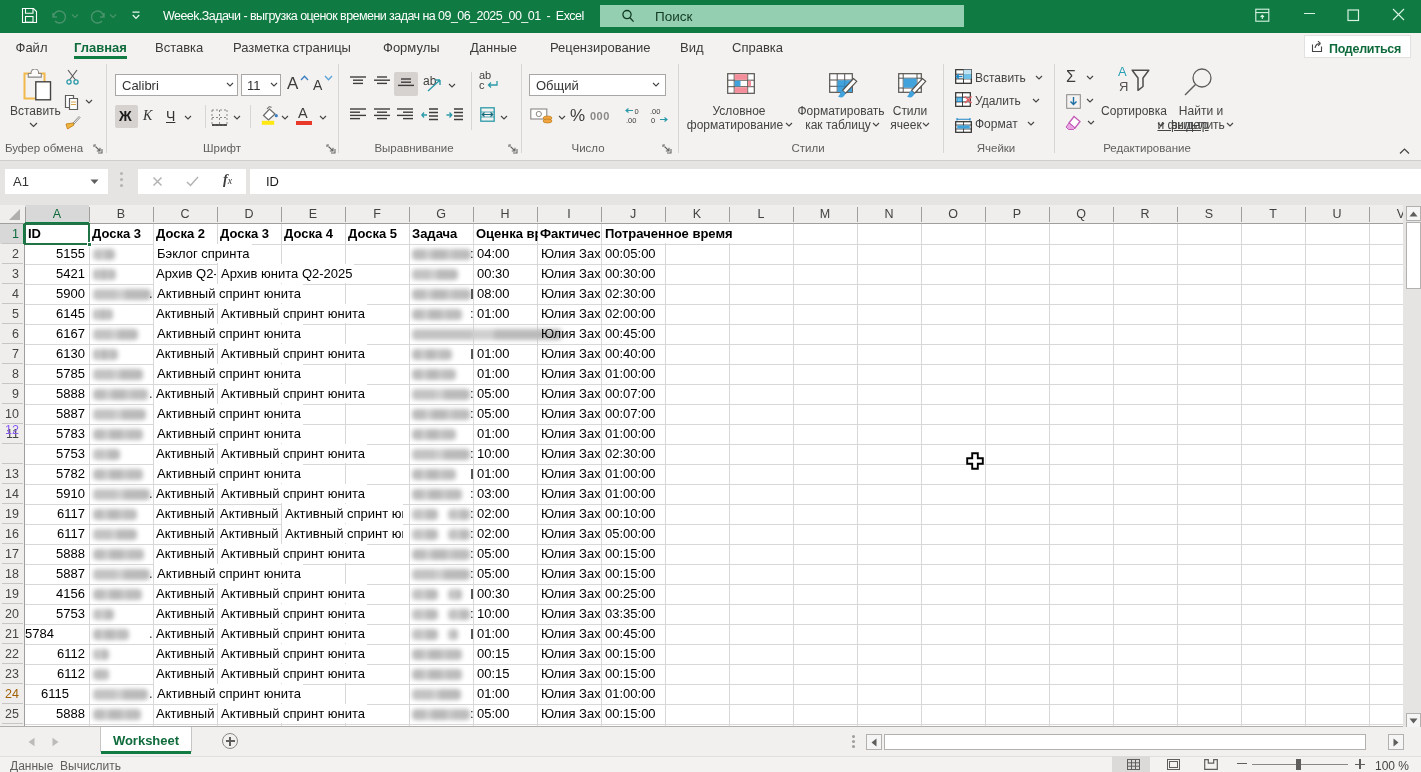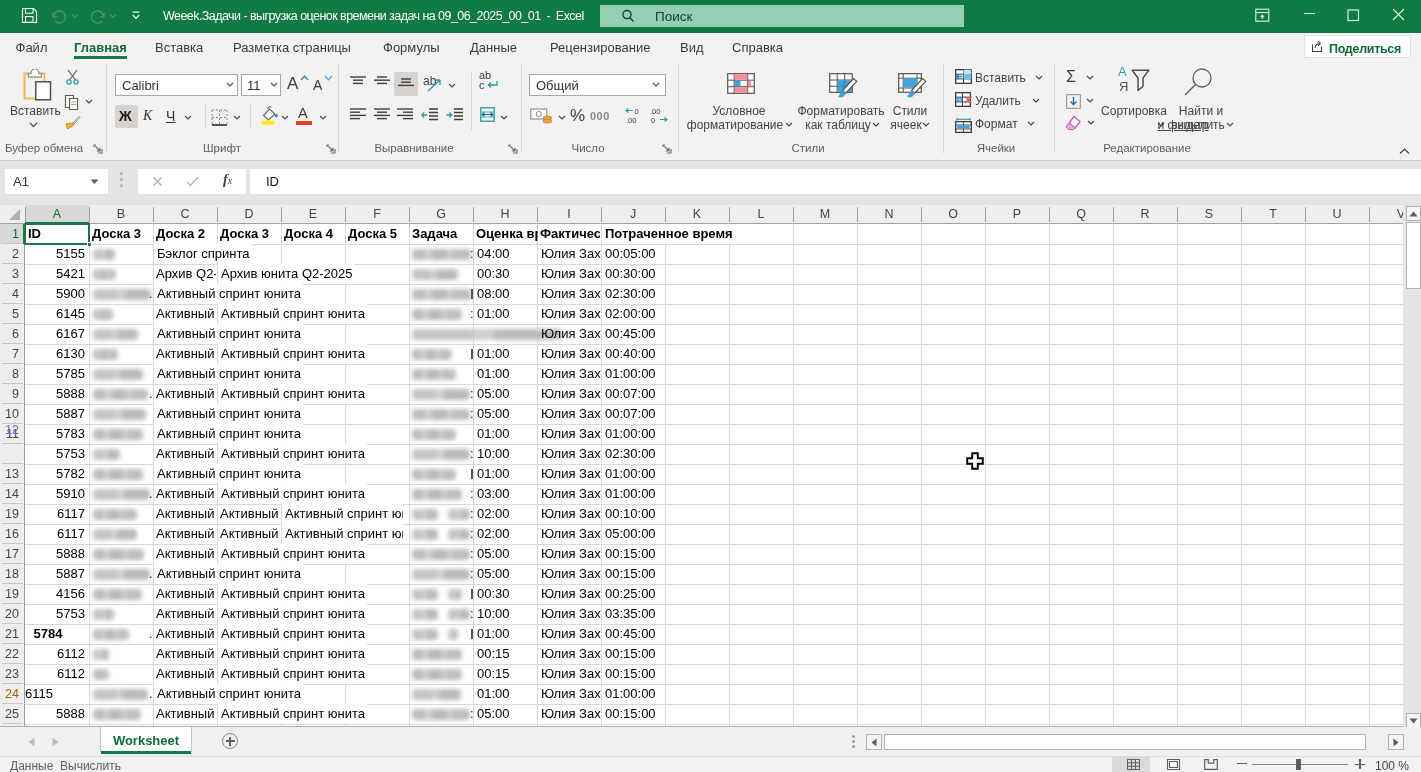--- a/index.html
+++ b/index.html
@@ -672,21 +672,21 @@
 <div class="cell" style="left:25px;top:604px;width:60px;text-align:right;">5753</div>
 <div class="blob2" style="left:93px;top:608.5px;width:21px;height:11px;"></div>
 <div class="cell" style="left:156px;top:604px;width:60px;">Активный</div>
 <div class="cell" style="left:218px;top:604px;background:#fff;padding-left:3px;padding-right:2px;">Активный спринт юнита</div>
 <div class="blob2" style="left:412px;top:608.5px;width:26px;height:11px;"></div>
 <div class="blob2" style="left:448px;top:608.5px;width:22px;height:11px;"></div>
 <div class="cell" style="left:470px;top:604px;width:4px;color:#222;">:</div>
 <div class="cell" style="left:477px;top:604px;width:58px;">10:00</div>
 <div class="cell" style="left:541px;top:604px;width:60px;">Юлия Захарова</div>
 <div class="cell" style="left:605px;top:604px;width:58px;">03:35:00</div>
-<div class="cell" style="left:18px;top:624px;width:60px;text-align:center;font-weight:bold;">5784</div>
+<div class="cell" style="left:25px;top:624px;width:60px;text-align:left;">5784</div>
 <div class="blob" style="left:93px;top:628.5px;width:36px;height:11px;"></div>
 <div class="cell" style="left:149px;top:624px;width:4px;color:#333;">.</div>
 <div class="cell" style="left:156px;top:624px;width:60px;">Активный</div>
 <div class="cell" style="left:218px;top:624px;background:#fff;padding-left:3px;padding-right:2px;">Активный спринт юнита</div>
 <div class="blob2" style="left:412px;top:628.5px;width:26px;height:11px;"></div>
 <div class="blob2" style="left:448px;top:628.5px;width:10px;height:11px;"></div>
 <div class="a" style="left:471px;top:629px;width:1.5px;height:10px;background:#555;"></div>
 <div class="cell" style="left:477px;top:624px;width:58px;">01:00</div>
 <div class="cell" style="left:541px;top:624px;width:60px;">Юлия Захарова</div>
 <div class="cell" style="left:605px;top:624px;width:58px;">00:45:00</div>
@@ -699,21 +699,21 @@
 <div class="cell" style="left:541px;top:644px;width:60px;">Юлия Захарова</div>
 <div class="cell" style="left:605px;top:644px;width:58px;">00:15:00</div>
 <div class="cell" style="left:25px;top:664px;width:60px;text-align:right;">6112</div>
 <div class="blob" style="left:93px;top:668.5px;width:16px;height:11px;"></div>
 <div class="cell" style="left:156px;top:664px;width:60px;">Активный</div>
 <div class="cell" style="left:218px;top:664px;background:#fff;padding-left:3px;padding-right:2px;">Активный спринт юнита</div>
 <div class="blob" style="left:412px;top:668.5px;width:50px;height:11px;"></div>
 <div class="cell" style="left:477px;top:664px;width:58px;">00:15</div>
 <div class="cell" style="left:541px;top:664px;width:60px;">Юлия Захарова</div>
 <div class="cell" style="left:605px;top:664px;width:58px;">00:15:00</div>
-<div class="cell" style="left:25px;top:684px;width:60px;text-align:left;">6115</div>
+<div class="cell" style="left:25px;top:684px;width:60px;text-align:center;">6115</div>
 <div class="blob2" style="left:93px;top:688.5px;width:55px;height:11px;"></div>
 <div class="cell" style="left:149px;top:684px;width:4px;color:#333;">.</div>
 <div class="cell" style="left:154px;top:684px;background:#fff;padding-left:3px;padding-right:2px;">Активный спринт юнита</div>
 <div class="blob2" style="left:412px;top:688.5px;width:49px;height:11px;"></div>
 <div class="cell" style="left:477px;top:684px;width:58px;">01:00</div>
 <div class="cell" style="left:541px;top:684px;width:60px;">Юлия Захарова</div>
 <div class="cell" style="left:605px;top:684px;width:58px;">01:00:00</div>
 <div class="cell" style="left:25px;top:704px;width:60px;text-align:right;">5888</div>
 <div class="blob" style="left:93px;top:708.5px;width:48px;height:11px;"></div>
 <div class="cell" style="left:156px;top:704px;width:60px;">Активный</div>

